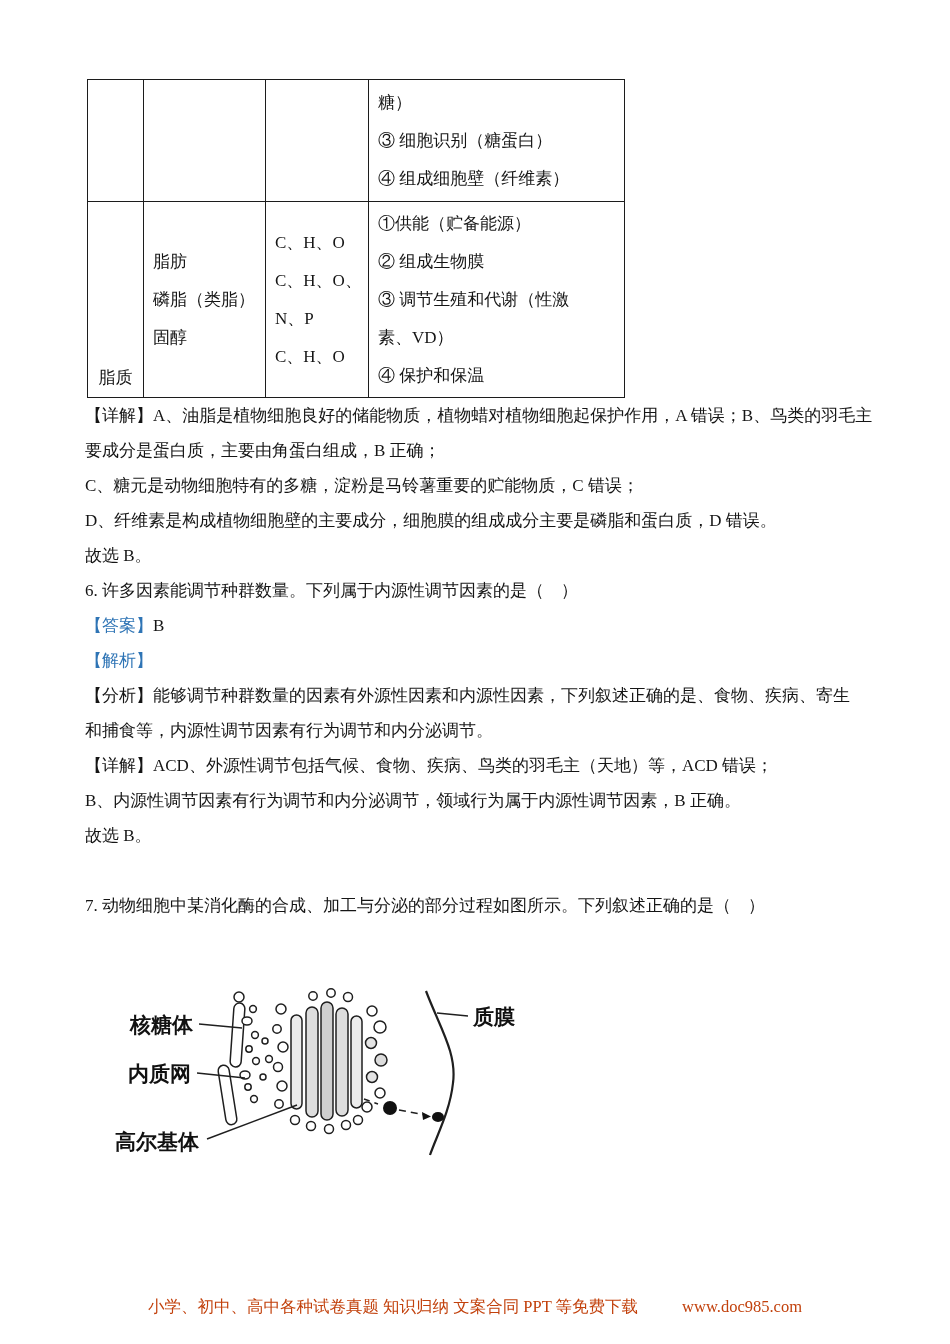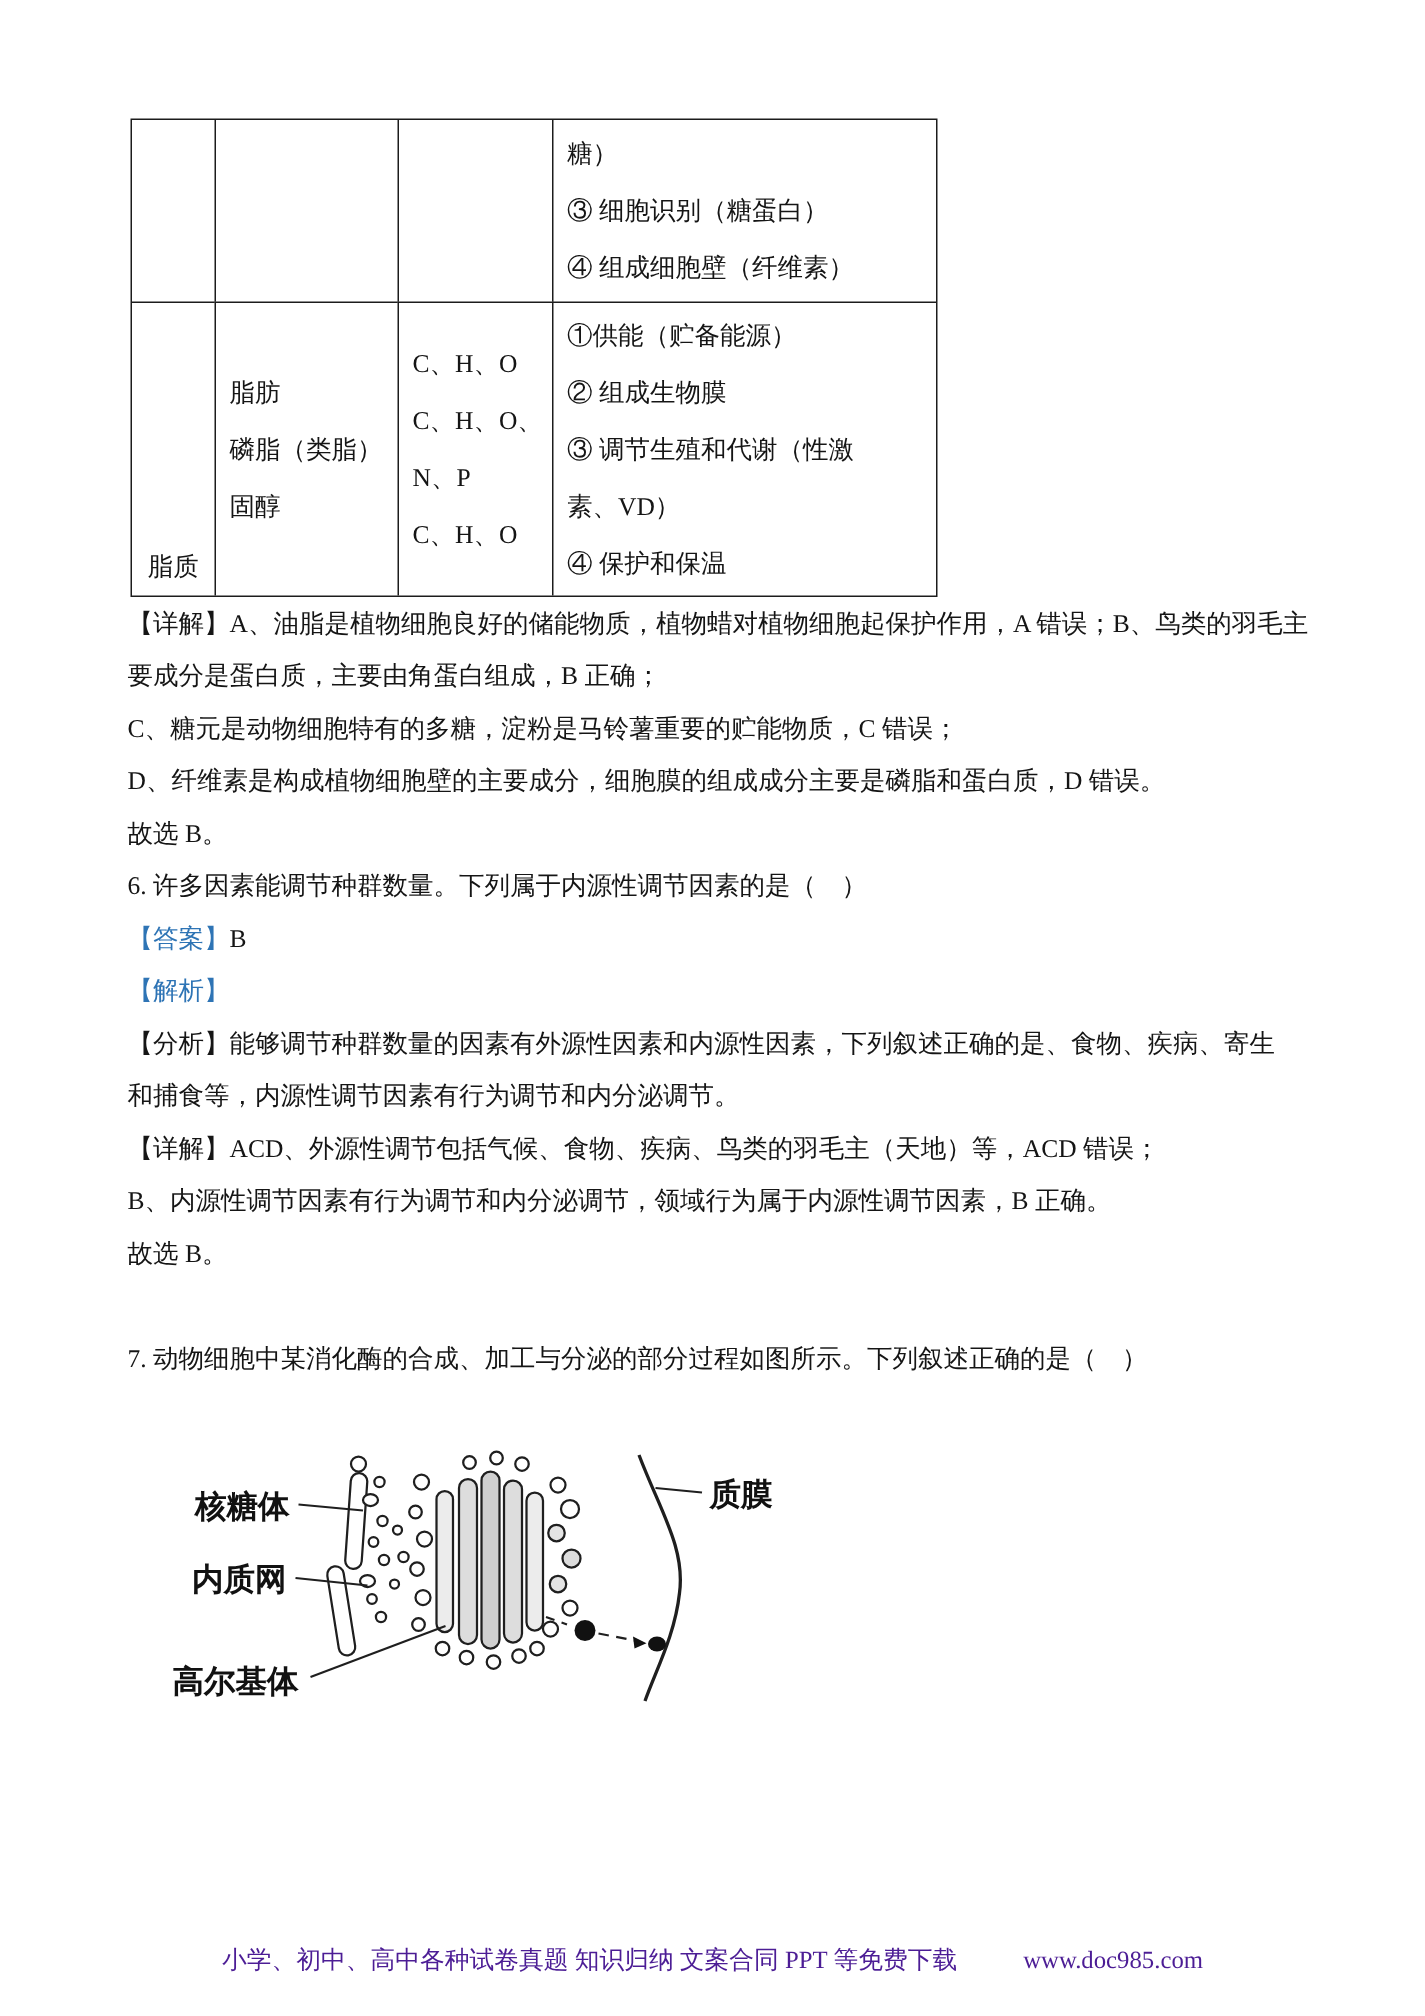--- a/index.html
+++ b/index.html
@@ -29,27 +29,27 @@
   
   .flow{
     position:absolute;left:85px;top:398px;width:800px;
     font-size:17px;line-height:35px;
   }
   .flow .line{height:35px;white-space:nowrap;}
   .tag-blue{color:#2e74b5;}
   .optrow span.opt{display:inline-block;width:195px;white-space:nowrap;}
   .optrow span.opt:last-child{width:auto;}
   
-  .diagram{position:absolute;left:95px;top:962px;width:460px;height:195px;}
+  .diagram{position:absolute;left:95px;top:983px;width:460px;height:195px;}
   .dlabel{font-size:21px;font-weight:600;fill:#111;font-family:"Liberation Serif","DejaVu Serif",serif;}
   
   .footer{
     position:absolute;left:0;right:0;top:1293px;height:28px;
     display:flex;justify-content:center;align-items:center;gap:44px;
-    font-size:16.5px;color:#4c1d95;white-space:nowrap;
+    font-size:16.5px;color:#c2410c;white-space:nowrap;
   }
 </style>
 </head>
 <body>
 
 <div class="page">
 
   <div class="qtable">
 
     <div class="cell first center"></div>

